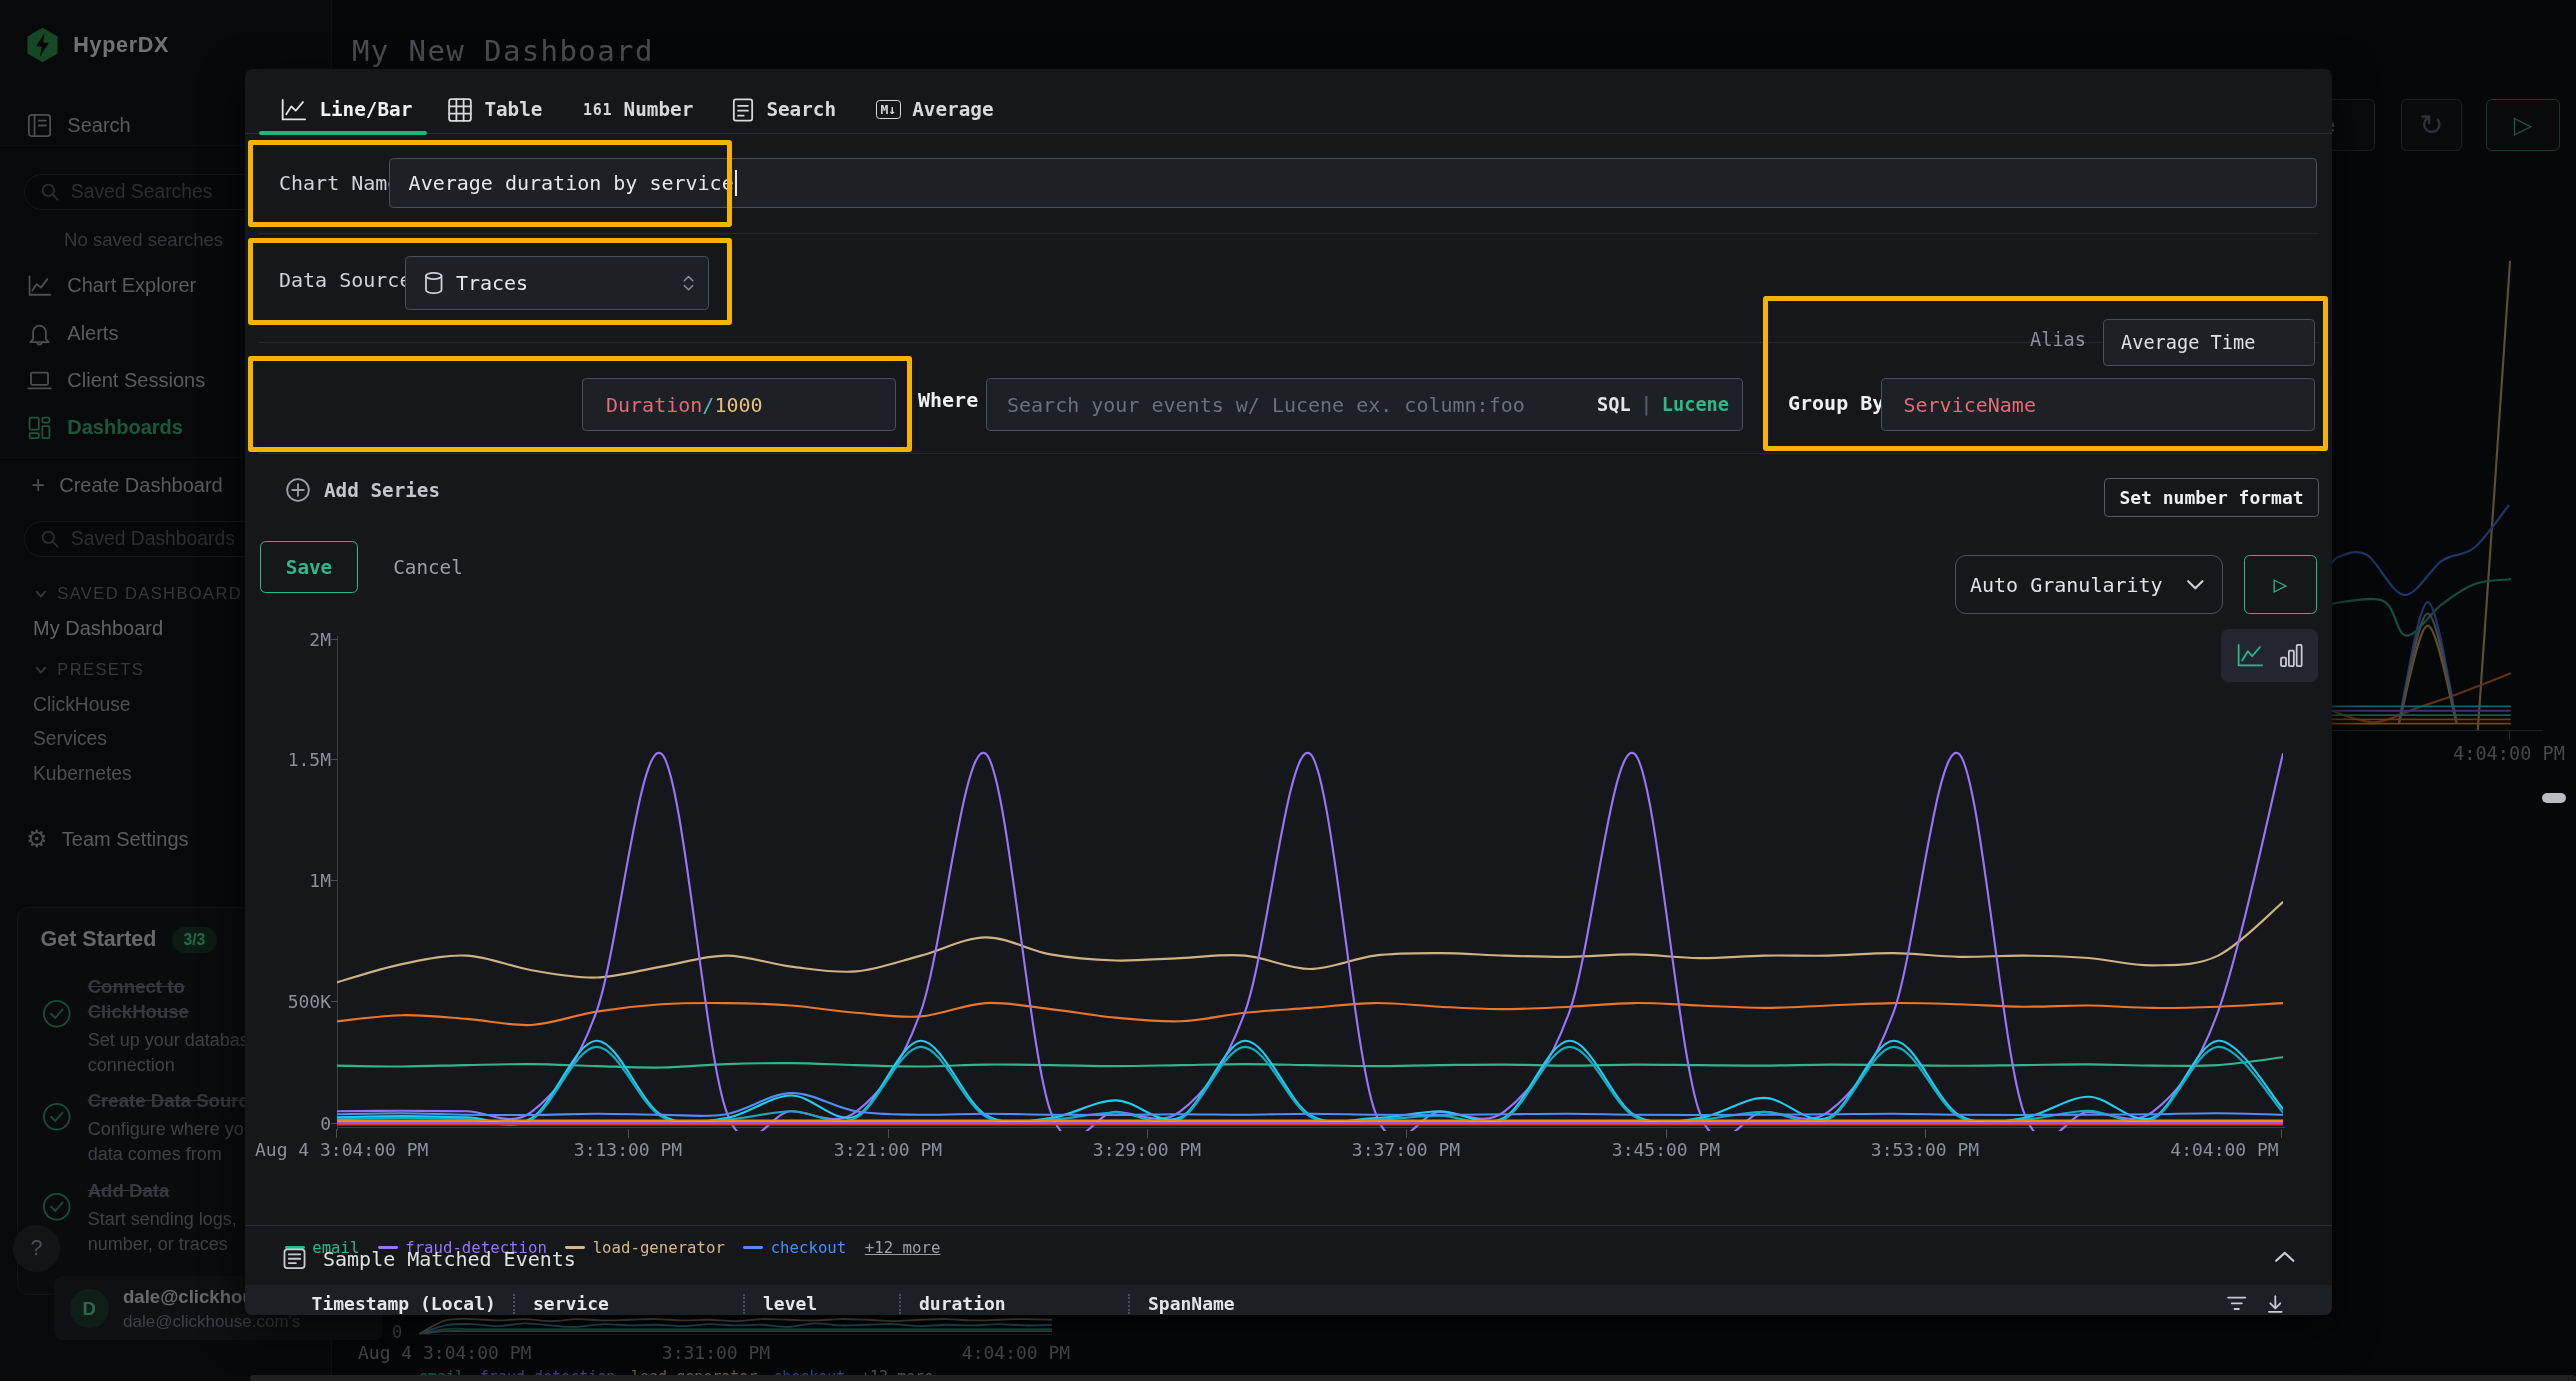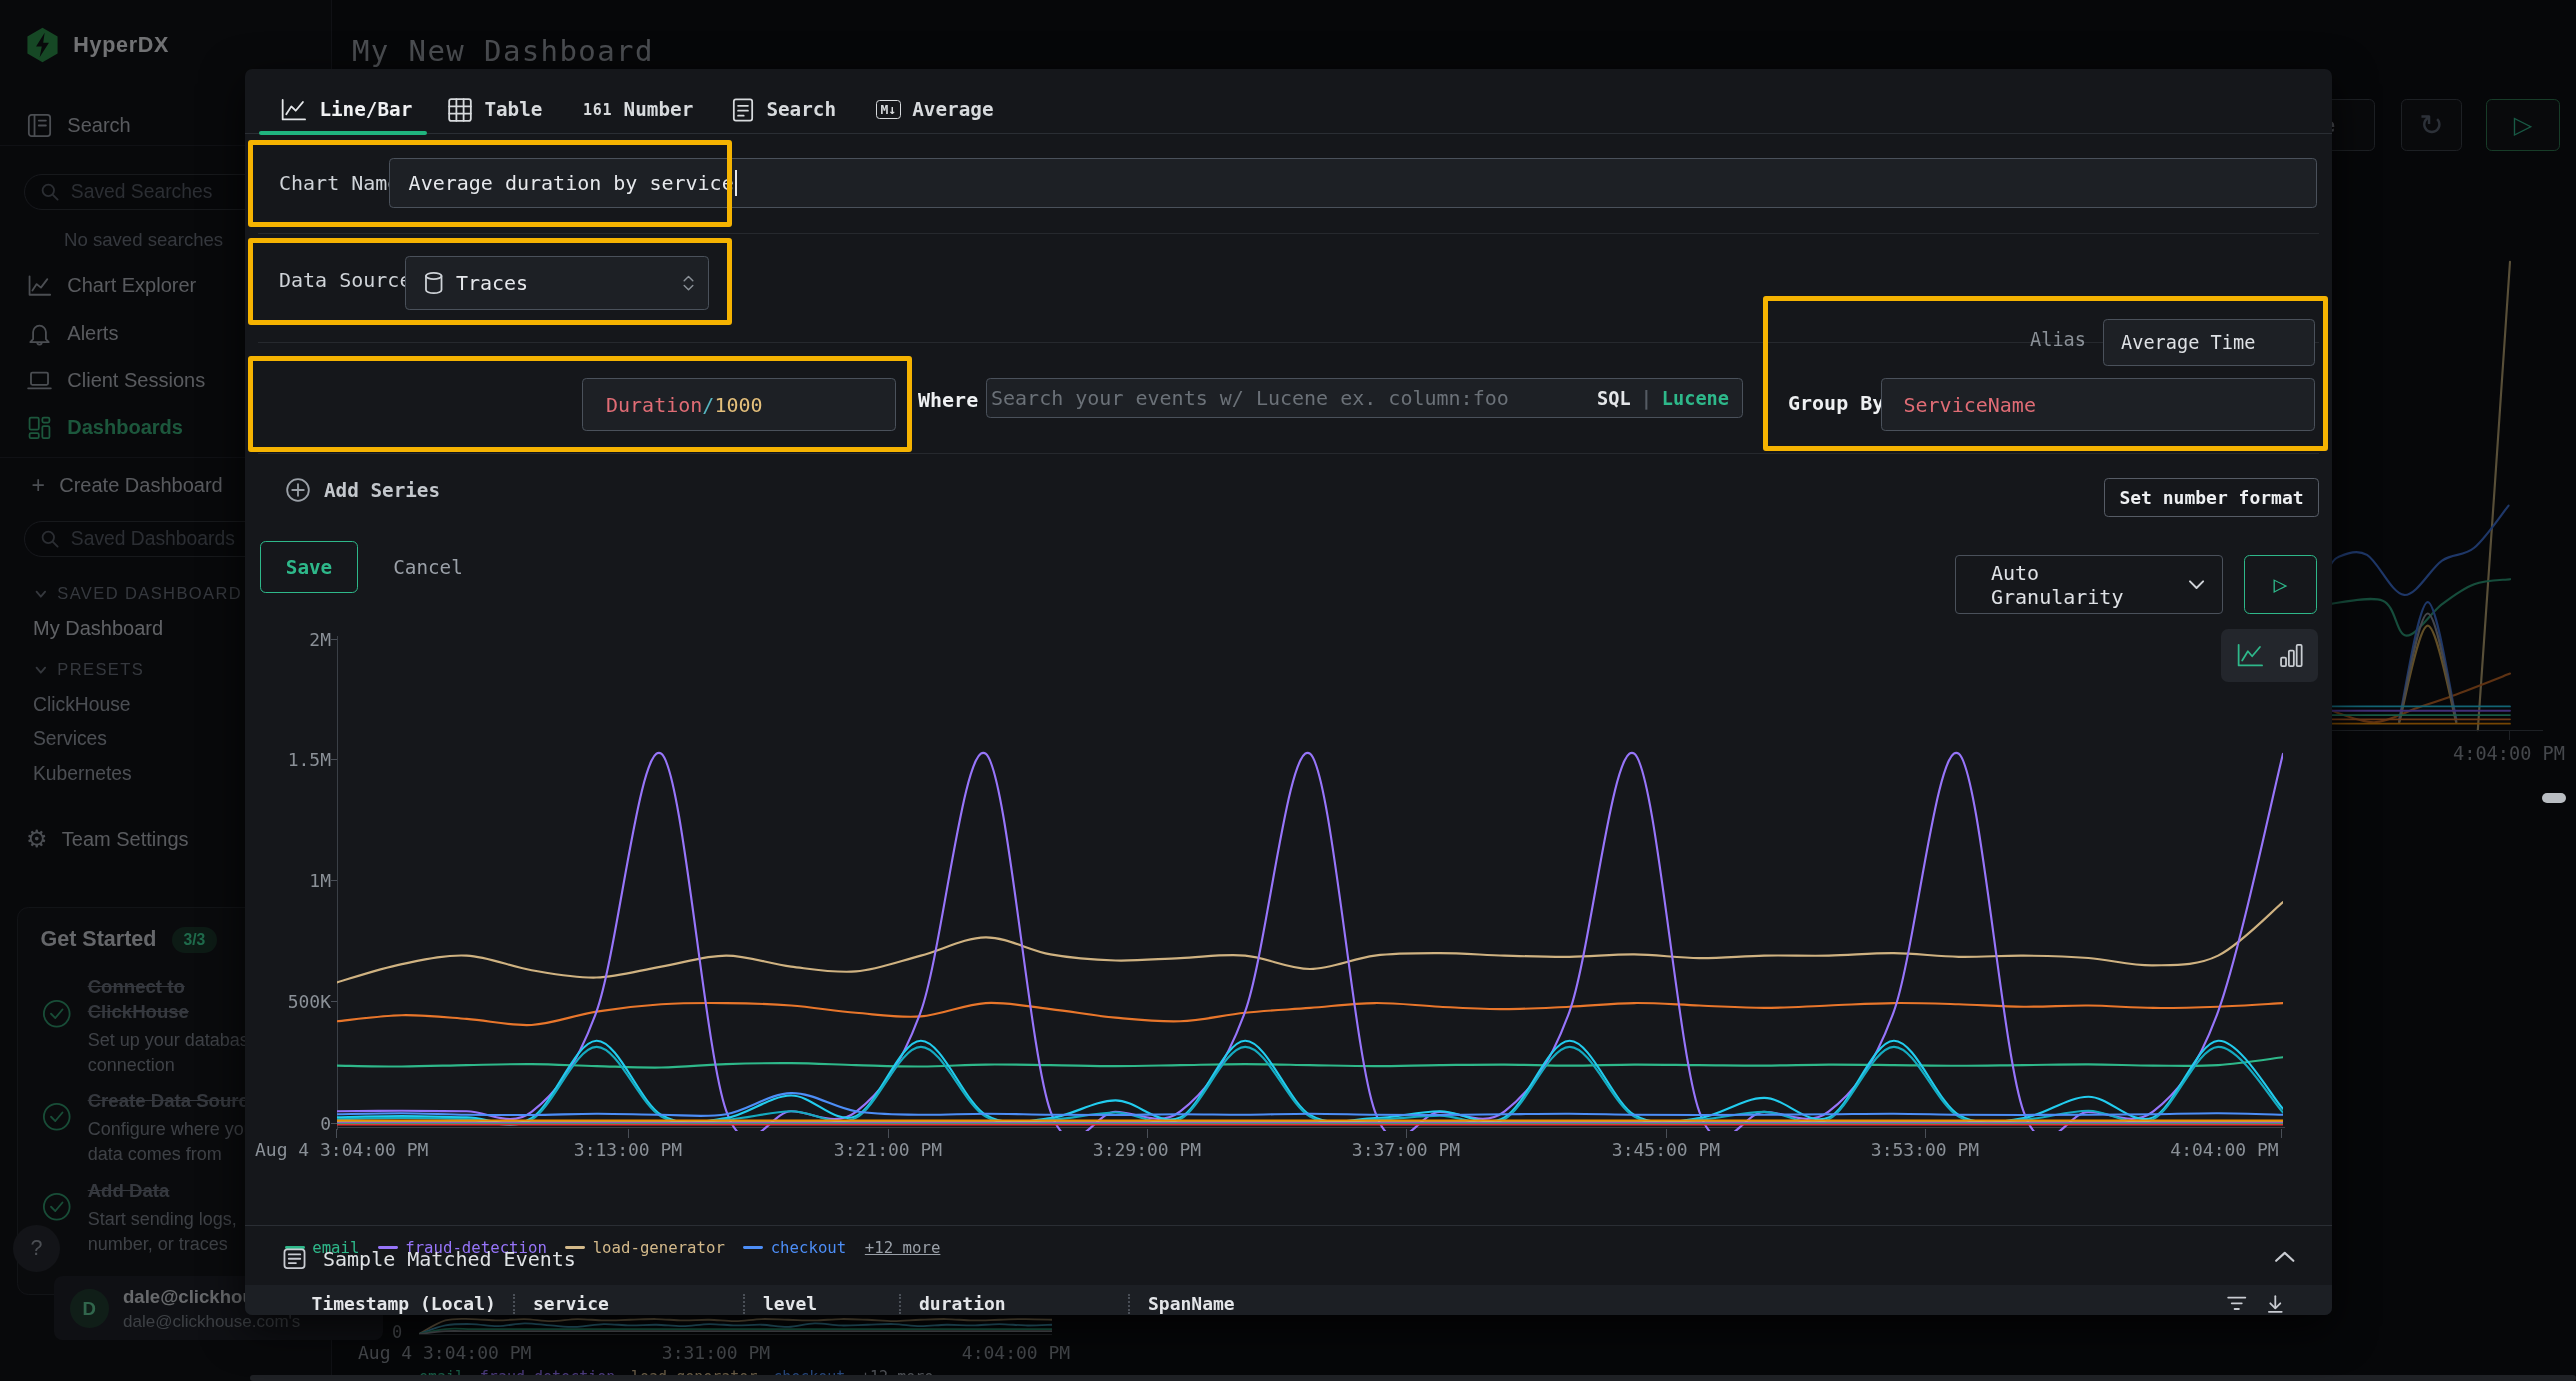--- a/index.html
+++ b/index.html
@@ -341,21 +341,21 @@
           </svg>
       </span>
     </div>
 
     <div class="mdivider" style="left:13px;top:273px;width:2061px;"></div>
 
     <div class="input-box" style="left:337px;top:309px;width:314px;height:53px;padding-left:23px;">
       <span class="input-text"><span style="color: rgb(224, 108, 117);">Duration</span><span style="color: rgb(86, 182, 194);">/</span><span style="color: rgb(229, 192, 123);">1000</span></span>
     </div>
     <div class="abs" style="left:673px;top:319px;font-size:20px;font-weight:bold;color:#eef0f2;">Where</div>
-    <div class="input-box" style="left:741px;top:309px;width:757px;height:40px;padding-left:4px;padding-right:13px;">
+    <div class="input-box" style="left:741px;top:309px;width:757px;height:53px;padding-left:20px;padding-right:13px;">
       <span class="placeholder" title="Search your events w/ Lucene ex. column:foo">Search your events w/ Lucene ex. column:foo</span>
       <span style="margin-left:auto;display:flex;gap:10px;font-size:18.6px;font-weight:bold;">
         <span style="color:#e4e6e9;">SQL</span>
         <span style="color:#555b63;">|</span>
         <span style="color:#2eb88a;">Lucene</span>
       </span>
     </div>
 
     <div class="mdivider" style="left:13px;top:273px;width:0;"></div>
     <div class="mdivider" style="left:13px;top:273px;width:0;"></div>
@@ -388,21 +388,21 @@
       <span style="font-size:18px;font-weight:bold;color:#eef0f2;">Set number format</span>
     </div>
 
     <div class="btn abs" style="left:15px;top:472px;width:98px;height:52px;border:1.4px solid #2eb88a;border-radius:5.7px;">
       <span style="font-size:19.3px;font-weight:bold;color:#2eb88a;">Save</span>
     </div>
     <div class="btn abs" style="left:133px;top:472px;width:100px;height:52px;">
       <span style="font-size:19.3px;font-weight:normal;color:#9aa0a8;">Cancel</span>
     </div>
 
-    <div class="btn abs" style="left:1710px;top:486px;width:268px;height:59px;border:1.4px solid #4a515b;border-radius:4px;justify-content:flex-start;padding-left:35px;gap:20px;box-sizing:border-box;">
+    <div class="btn abs" style="left:1710px;top:486px;width:268px;height:59px;border:1.4px solid #4a515b;border-radius:11px;justify-content:flex-start;padding-left:14px;gap:20px;box-sizing:border-box;">
       <span style="font-size:20px;color:#dfe2e6;">Auto Granularity</span>
       <svg width="18.6" height="11.4" viewBox="0 0 26 16" style="margin-left:auto;margin-right:17px;">
           <polyline points="3,3 13,13 23,3" class="icon-stroke" style="stroke:#cfd3d8;stroke-width:3;"></polyline>
         </svg>
     </div>
     <div class="btn abs" style="left:1999px;top:486px;width:73px;height:59px;border:1.4px solid #2eb88a;border-radius:5.7px;">
       <span style="color:#2eb88a;font-size:23px;line-height:1;">▷</span>
     </div>
 
     <div class="btn abs" style="left:1976px;top:560px;width:97px;height:53px;background:#23262c;border-radius:7.2px;gap:13px;">

